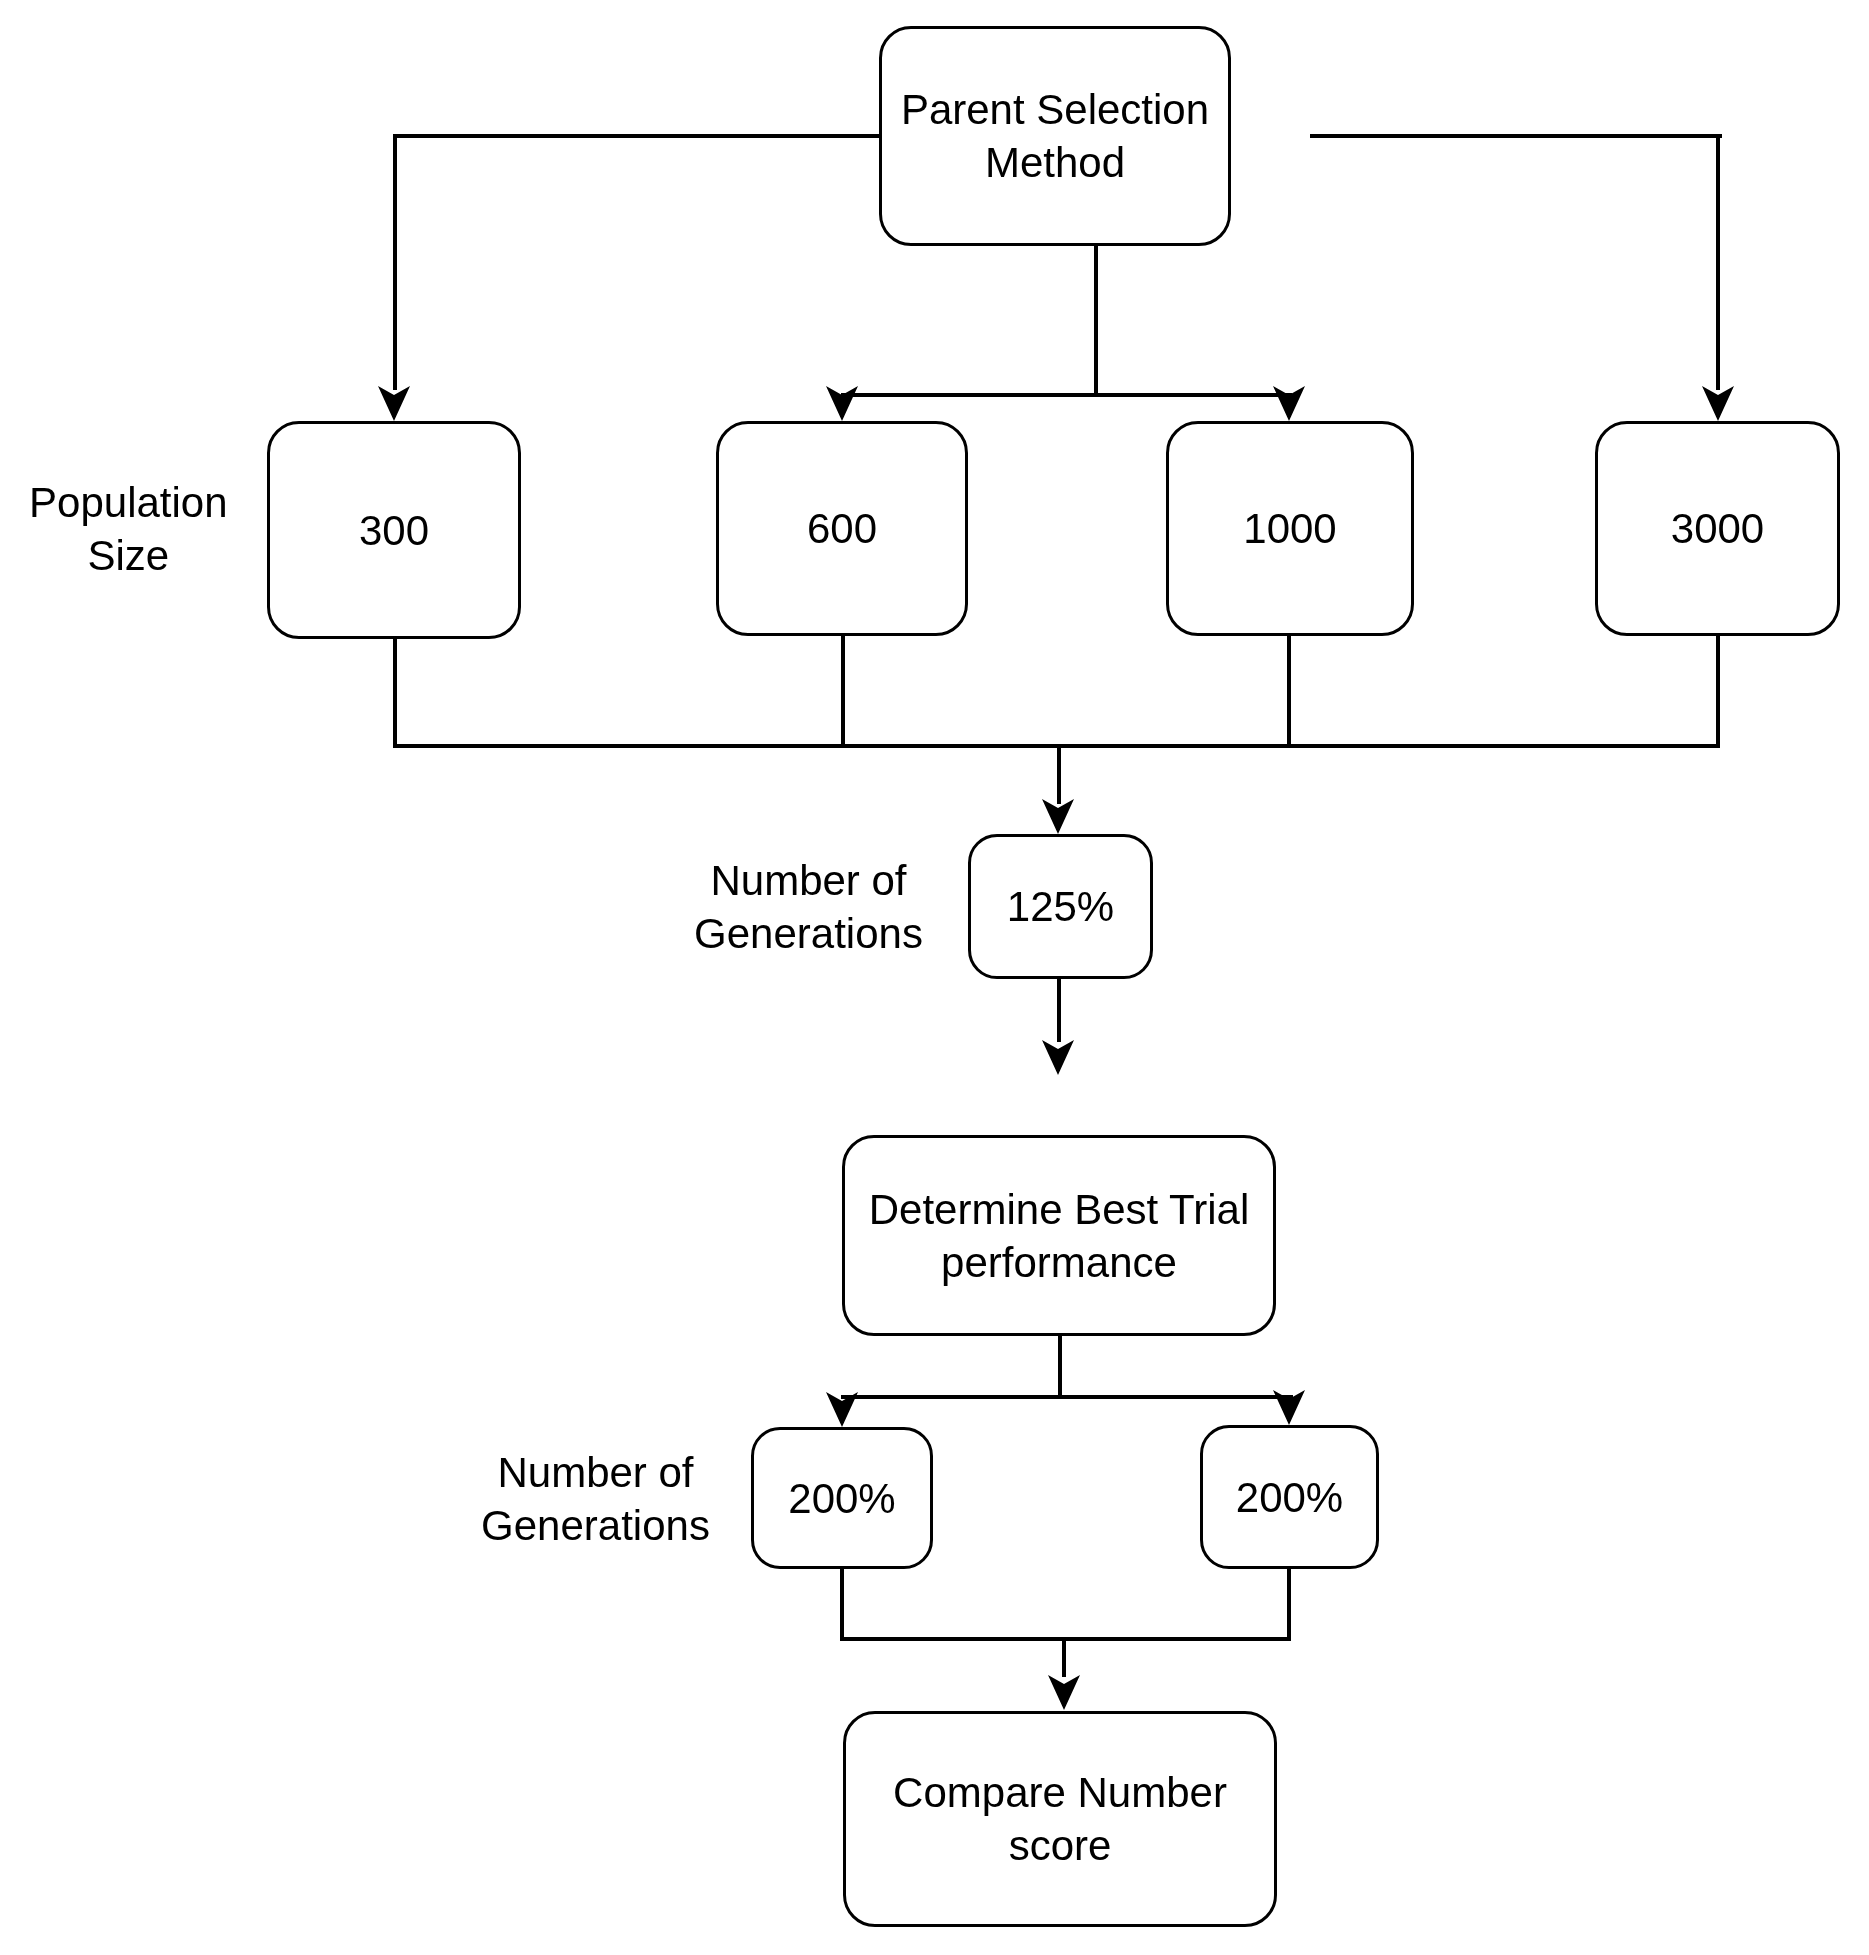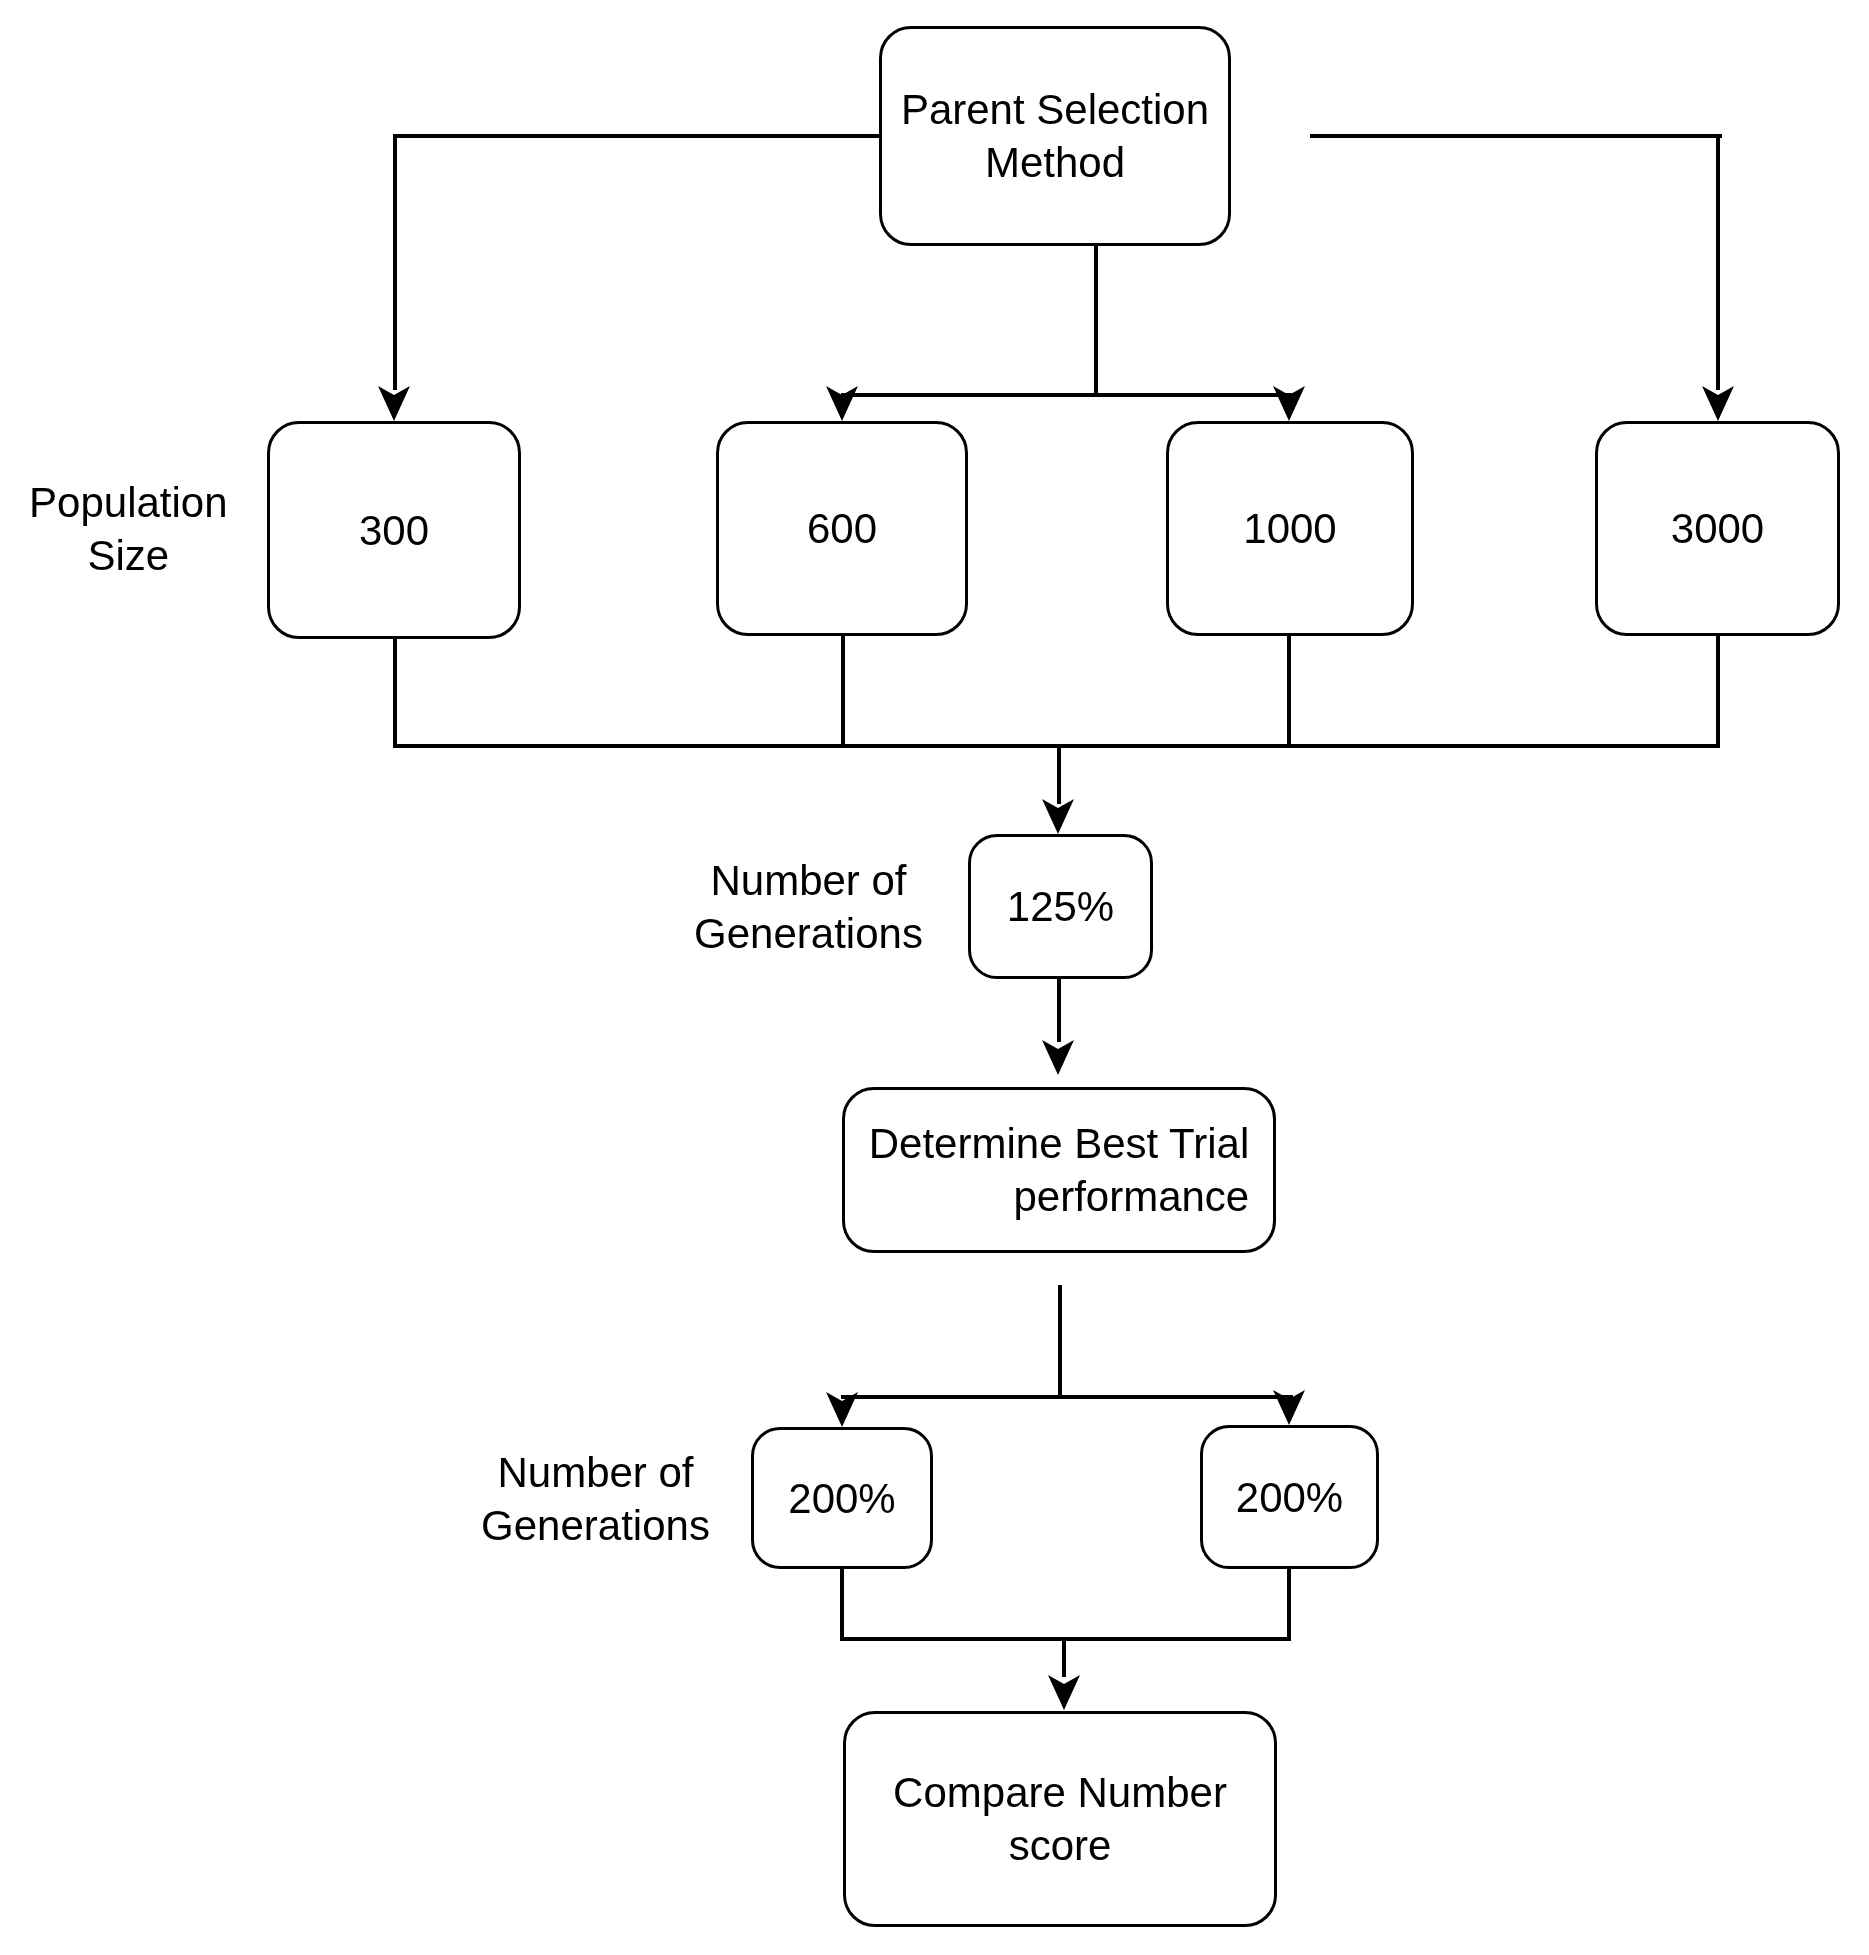--- a/index.html
+++ b/index.html
@@ -56,21 +56,21 @@
     z-index: 1;
   }
 
   
   #n-parent    { left: 879px; top: 26px;   width: 352px; height: 220px; }
   #n-pop300    { left: 267px;  top: 421px;  width: 254px; height: 218px; }
   #n-pop600    { left: 716px;  top: 421px;  width: 252px; height: 215px; }
   #n-pop1000   { left: 1123px; top: 421px;  width: 248px; height: 215px; margin-left: 43px; }
   #n-pop3000   { left: 1595px; top: 421px;  width: 245px; height: 215px; }
   #n-gen125    { left: 968px; top: 834px; width: 185px; height: 145px; border-radius: 29px; }
-  #n-determine { left: 842px; top: 1087px; width: 434px; height: 166px; text-align: right; }
+  #n-determine { left: 842px; top: 1135px; width: 434px; height: 201px; }
   #n-gen200    { left: 751px; top: 1427px; width: 182px; height: 142px; border-radius: 29px; }
   #n-gen300    { left: 1200px; top: 1425px; width: 179px; height: 144px; border-radius: 29px; }
   #n-compare   { left: 843px; top: 1711px; width: 434px; height: 216px; }
 
   
   #l-popsize { left: 7.3px;  top: 463px;  width: 242px; height: 132px; }
   #l-gen1    { left: 684px; top: 842px; width: 249px; height: 129px; }
   #l-gen2    { left: 471px; top: 1434px; width: 249px; height: 129px; }
 
   

